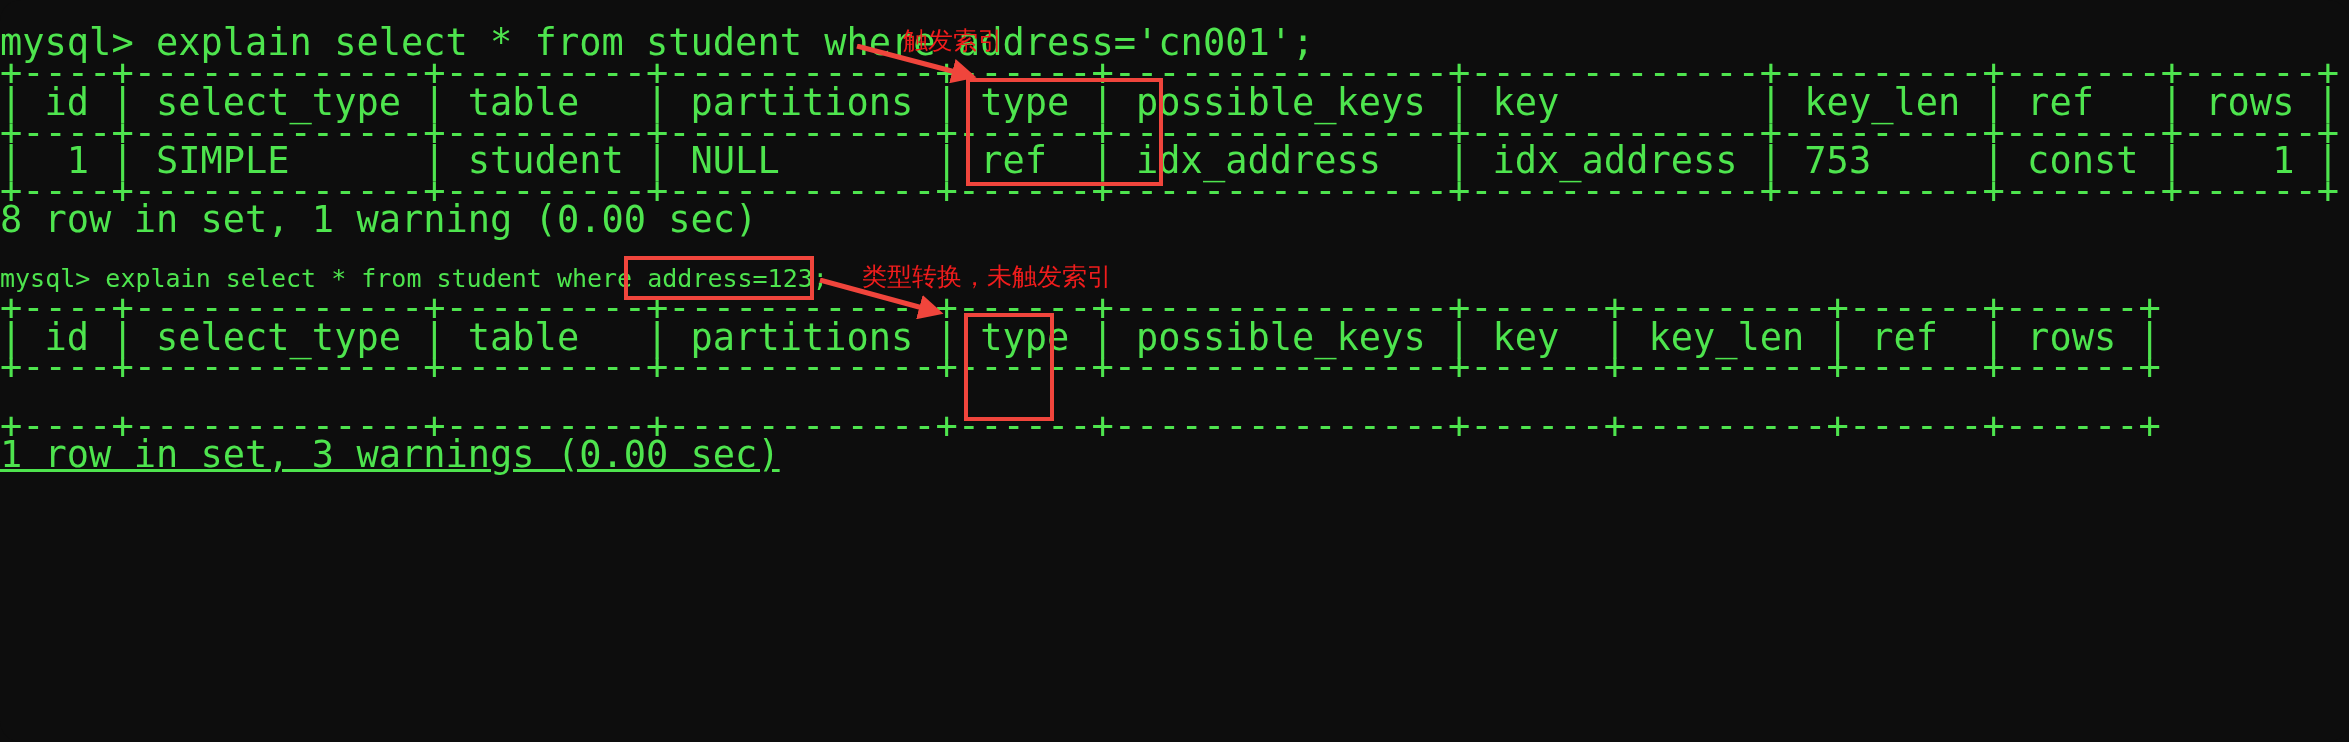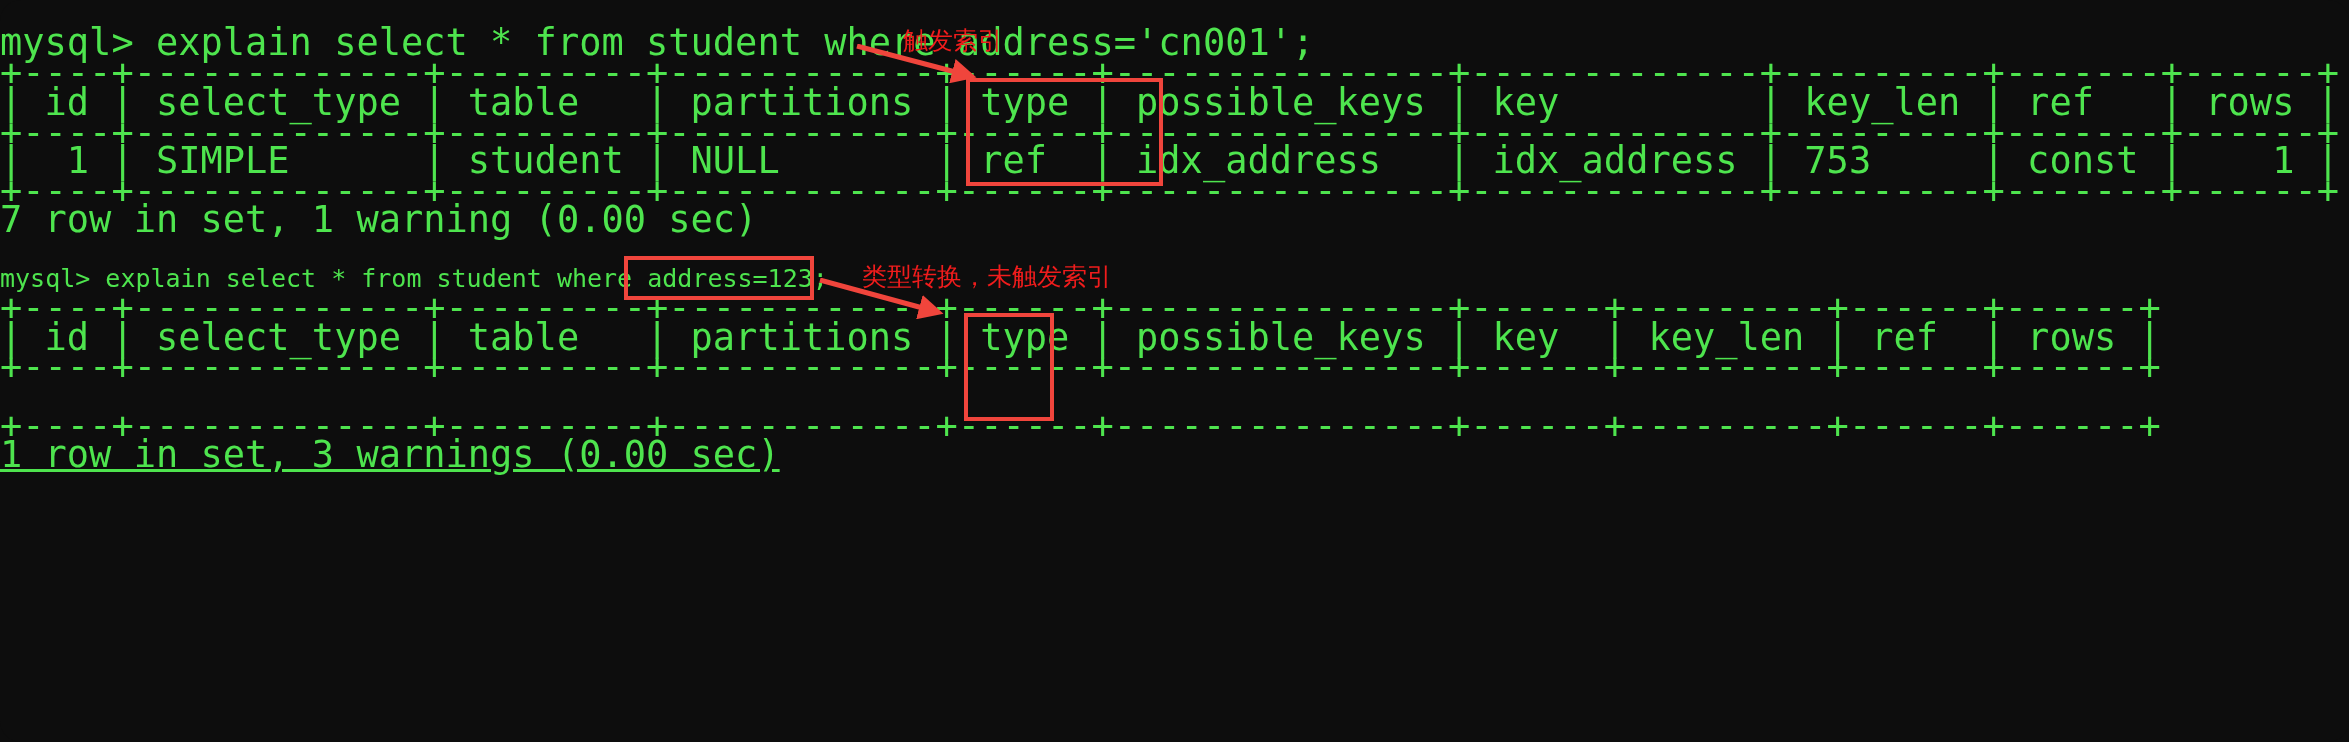--- a/index.html
+++ b/index.html
@@ -67,21 +67,21 @@
 <body>
 
 <div id="terminal">
 
   <div class="line" style="top: 22px; font-size: 37.016px;">mysql&gt; explain select * from student where address='cn001';</div>
   <div class="line rule" style="top: 52px; font-size: 37.016px;">+----+-------------+---------+------------+------+---------------+-------------+---------+-------+------+</div>
   <div class="line" style="top: 82px; font-size: 37.016px;">| id | select_type | table   | partitions | type | possible_keys | key         | key_len | ref   | rows |</div>
   <div class="line rule" style="top: 112px; font-size: 37.016px;">+----+-------------+---------+------------+------+---------------+-------------+---------+-------+------+</div>
   <div class="line" style="top: 140px; font-size: 37.016px; text-align: right;">|  1 | SIMPLE      | student | NULL       | ref  | idx_address   | idx_address | 753     | const |    1 |</div>
   <div class="line rule" style="top: 170px; font-size: 37.016px;">+----+-------------+---------+------------+------+---------------+-------------+---------+-------+------+</div>
-  <div class="line" style="top: 199px; font-size: 37.016px;">7 row in set, 1 warning (0.00 sec)</div>
+  <div class="line" style="top: 199px; font-size: 37.016px;">8 row in set, 1 warning (0.00 sec)</div>
 
   <div class="line" style="top: 258px; font-size: 25px;">mysql&gt; explain select * from student where address=123;</div>
   <div class="line rule" style="top: 287px; font-size: 37.016px;">+----+-------------+---------+------------+------+---------------+------+---------+------+------+</div>
   <div class="line" style="top: 317px; font-size: 37.016px;">| id | select_type | table   | partitions | type | possible_keys | key  | key_len | ref  | rows |</div>
   <div class="line rule" style="top: 346px; font-size: 37.016px;">+----+-------------+---------+------------+------+---------------+------+---------+------+------+</div>
   <div class="line rule" style="top: 405px; font-size: 37.016px;">+----+-------------+---------+------------+------+---------------+------+---------+------+------+</div>
   <div class="line" style="top: 434px; font-size: 37.016px; text-decoration: underline;">1 row in set, 3 warnings (0.00 sec)</div>
 
   <div class="annot" style="left:903px; top:26px;">触发索引</div>
 

